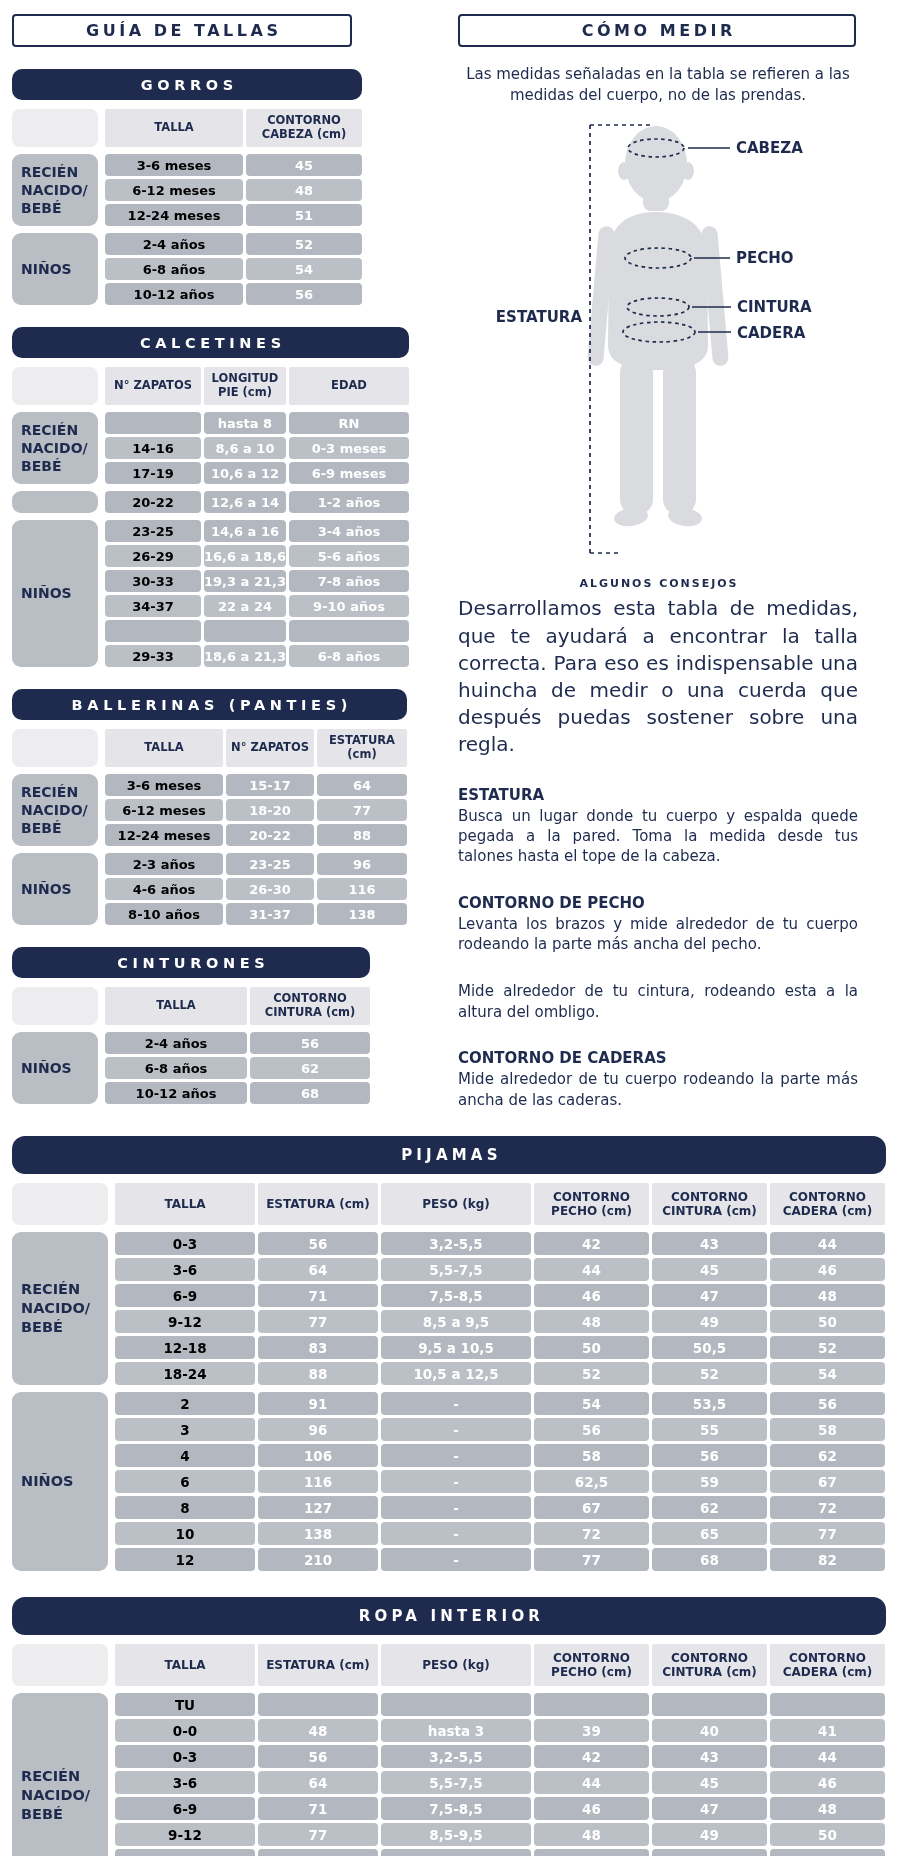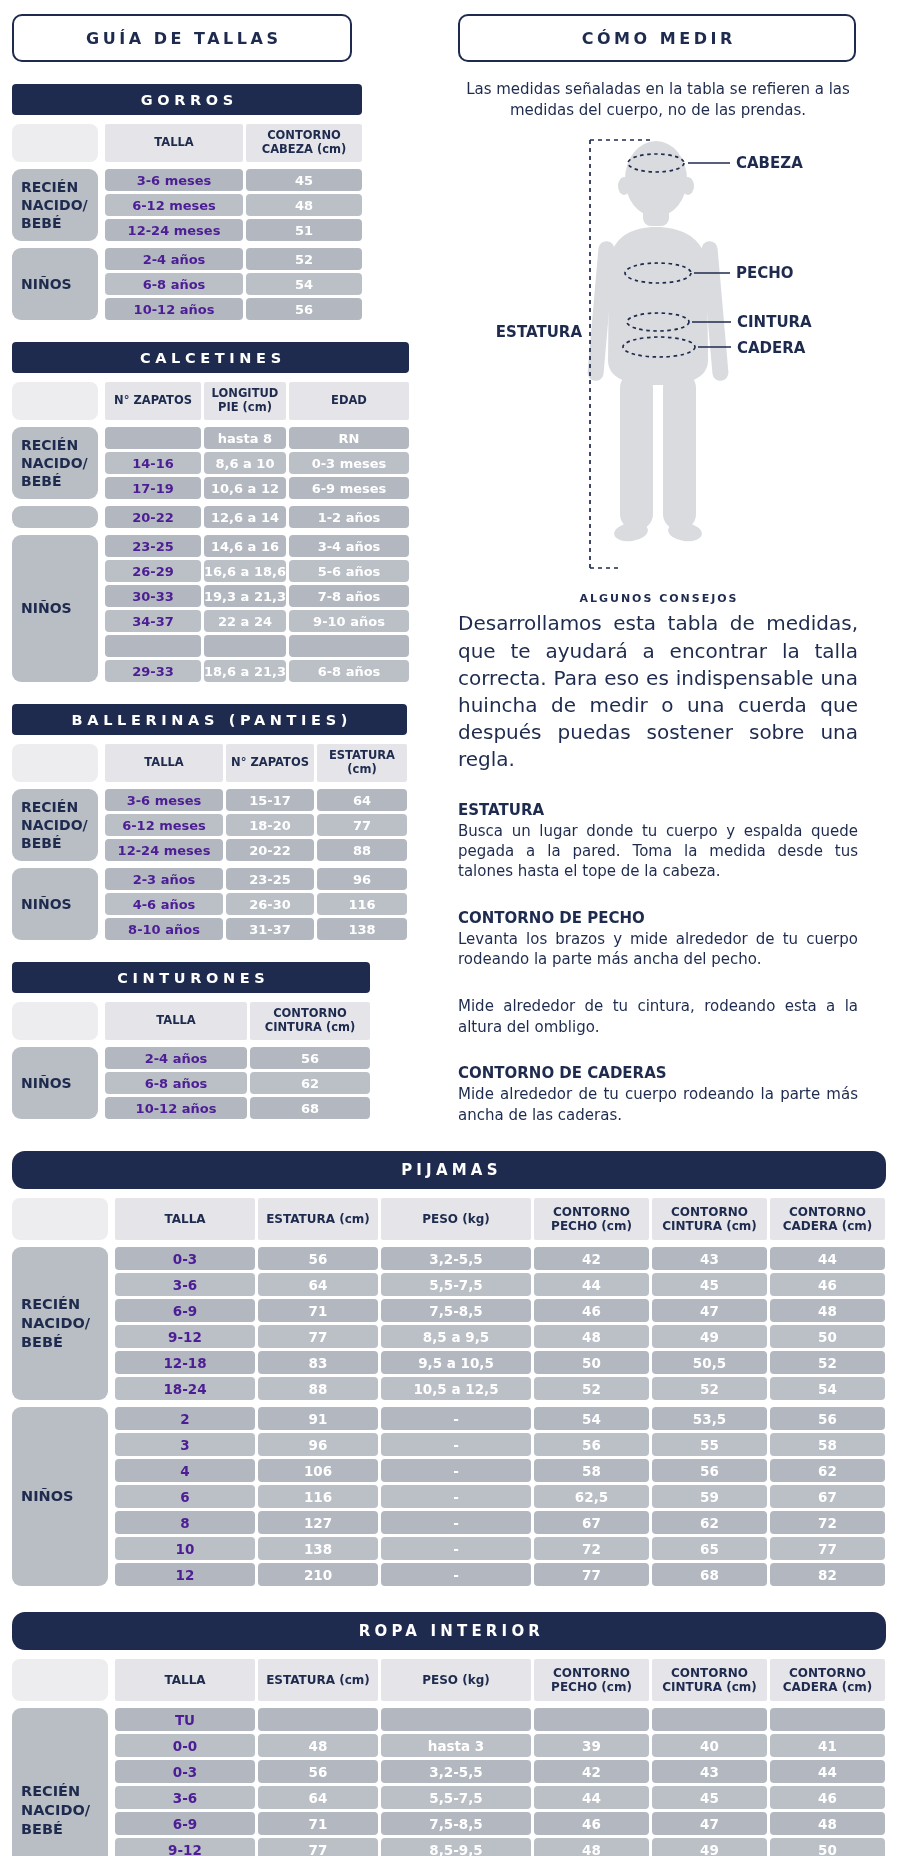--- a/index.html
+++ b/index.html
@@ -5,31 +5,31 @@
   * { margin:0; padding:0; box-sizing:border-box; }
   html,body { background:#fff; }
   body { font-family:"DejaVu Sans", sans-serif; color:#1e2b4e; }
   .page { width:900px; height:1856px; overflow:hidden; background:#fff; padding:14px 14px 0 12px; }
 
   .columns { display:flex; align-items:flex-start; }
   .col-left { width:422px; flex:none; }
   .col-right { width:400px; flex:none; margin-left:24px; }
 
   .title-box {
-    border:2px solid #1e2b4e; border-radius:10px; background:#fff;
-    height:48px; display:flex; align-items:center; justify-content:center;
+    border:2px solid #1e2b4e; border-radius:4px; background:#fff;
+    height:33px; display:flex; align-items:center; justify-content:center;
     font-weight:bold; font-size:16px; letter-spacing:.22em; text-indent:.22em;
     width:340px;
   }
   .col-right .title-box { width:398px; }
 
   
   .size-table { margin-top:22px; }
   .size-table .bar {
-    background:#1e2b4e; color:#fff; border-radius:4px; height:31px;
+    background:#1e2b4e; color:#fff; border-radius:10px; height:31px;
     display:flex; align-items:center; justify-content:center;
     font-weight:bold; font-size:14.5px; letter-spacing:.32em; text-indent:.32em;
     margin-bottom:9px;
   }
   .trow { display:grid; grid-template-columns:var(--label-w) 1fr; column-gap:7px; }
   .hcells, .drow { display:grid; grid-template-columns:var(--cols); column-gap:3px; }
   .corner { background:#ededef; border-radius:8px; height:var(--head-h); }
   .hcell {
     background:#e5e5e9; border-radius:2px; height:var(--head-h);
     display:flex; align-items:center; justify-content:center; text-align:center;
@@ -42,21 +42,21 @@
     line-height:1.3; padding:5px 4px 5px 9px; display:flex; align-items:center;
   }
   .rows { display:flex; flex-direction:column; gap:3px; }
   .drow { }
   .cell {
     height:var(--row-h); border-radius:4px; background:#b3b8c0;
     display:flex; align-items:center; justify-content:center;
     font-weight:bold; font-size:13px;
   }
   .drow:nth-child(even) .cell { background:#bbbfc6; }
-  .c-first { color:#4c1d95; }
+  .c-first { color:#000000; }
   .c-val { color:#fff; }
 
   .t-gorros      { --cols:138px 116px;                     --label-w:86px; --head-h:38px; --row-h:22px; width:350px; }
   .t-calcetines  { --cols:96px 82px 120px;                 --label-w:86px; --head-h:38px; --row-h:22px; width:397px; }
   .t-ballerinas  { --cols:118px 88px 90px;                 --label-w:86px; --head-h:38px; --row-h:22px; width:395px; }
   .t-cinturones  { --cols:142px 120px;                     --label-w:86px; --head-h:38px; --row-h:22px; width:358px; }
   .t-pijamas, .t-ropa
                  { --cols:140px 120px 150px 115px 115px 115px; --label-w:96px; --head-h:42px; --row-h:23px; width:874px; }
   .wide { margin-top:26px; }
   .wide .bar { height:38px; border-radius:13px; font-size:15px; letter-spacing:.28em; }

